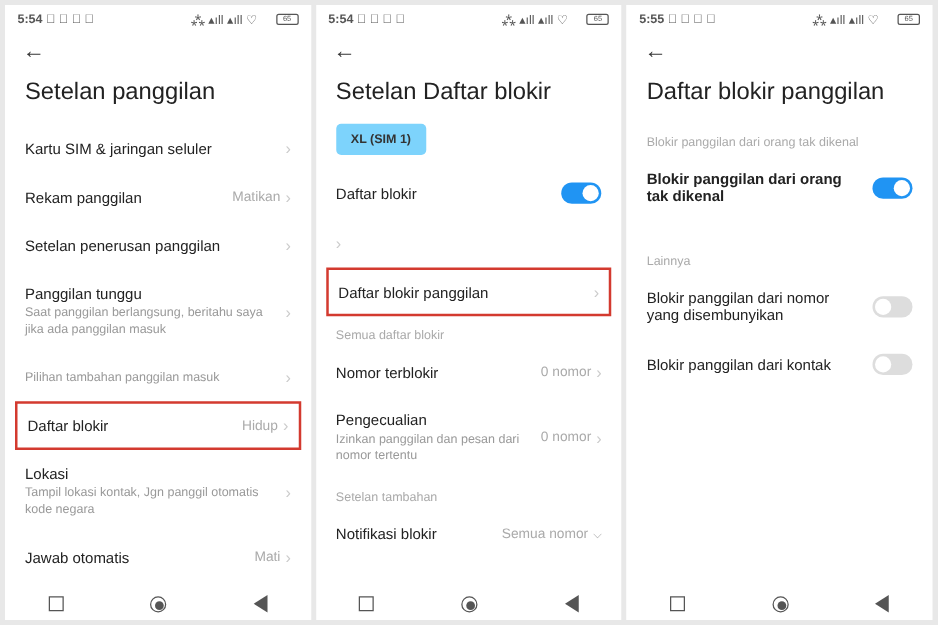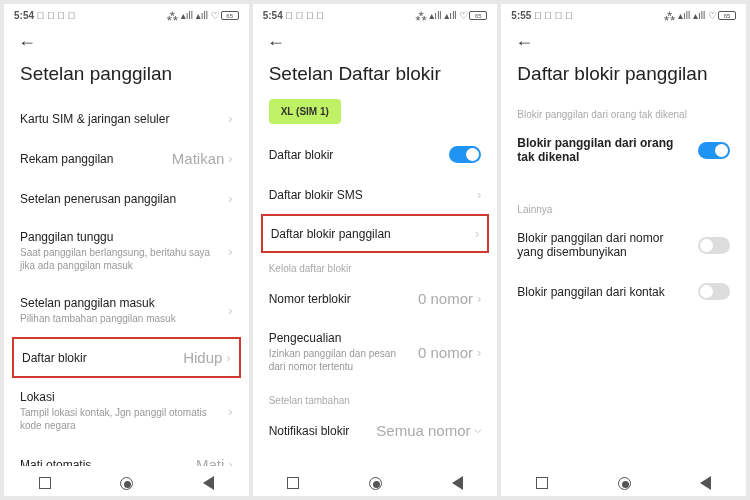--- a/index.html
+++ b/index.html
@@ -23,21 +23,21 @@
     color: #333;
   }
   .status-bar {
     display: flex;
     justify-content: space-between;
     align-items: center;
     padding: 4px 10px 2px;
     font-size: 10px;
     color: #555;
   }
-  .status-bar .right { display:flex; align-items:center; gap:1px;}
+  .status-bar .right { display:flex; align-items:center; gap:15px;}
   .back-row {
     padding: 6px 14px 2px;
   }
   .back-arrow {
     font-size: 18px;
     color: #333;
     cursor: pointer;
   }
   .page-title {
     font-size: 19px;
@@ -63,21 +63,21 @@
     color: #222;
     font-weight: 500;
   }
   .row .sub {
     font-size: 10px;
     color: #999;
     margin-top: 2px;
     line-height: 1.3;
   }
   .row .value {
-    font-size: 15px;
+    font-size: 11px;
     color: #aaa;
     margin-right: 4px;
   }
   .chevron {
     color: #ccc;
     font-size: 13px;
   }
   .highlight {
     border: 2px solid #d33a2f;
     margin: 0 -8px;
@@ -93,21 +93,21 @@
     gap: 6px;
     padding: 0 16px 10px;
   }
   .tab {
     padding: 7px 12px;
     font-size: 10px;
     border-radius: 4px;
     color: #888;
   }
   .tab.active {
-    background: #bef264;
+    background: #7dd3fc;
     color: #333;
     font-weight: 600;
   }
   .toggle {
     width: 32px;
     height: 17px;
     border-radius: 10px;
     position: relative;
   }
   .toggle::after {
@@ -172,42 +172,41 @@
       </div>
     <div class="row">
         <div class="left">
           <div class="label">Panggilan tunggu</div>
           <div class="sub">Saat panggilan berlangsung, beritahu saya jika ada panggilan masuk</div>
         </div>
         <span class="chevron">›</span>
       </div>
     <div class="row">
         <div class="left">
-          <div class="label">Setelan panggilan masuk</div>
           <div class="sub">Pilihan tambahan panggilan masuk</div>
         </div>
         <span class="chevron">›</span>
       </div>
     <div class="row highlight">
         <div class="left">
           <div class="label">Daftar blokir</div>
         </div>
         <span class="value">Hidup</span>
         <span class="chevron">›</span>
       </div>
     <div class="row">
         <div class="left">
           <div class="label">Lokasi</div>
           <div class="sub">Tampil lokasi kontak, Jgn panggil otomatis kode negara</div>
         </div>
         <span class="chevron">›</span>
       </div>
     <div class="row">
         <div class="left">
-          <div class="label">Mati otomatis</div>
+          <div class="label">Jawab otomatis</div>
         </div>
         <span class="value">Mati</span>
         <span class="chevron">›</span>
       </div>
   </div>
   <div class="nav-bar">
     <div class="nav-sq"></div>
     <div class="nav-circ"></div>
     <div class="nav-tri"></div>
   </div>
@@ -227,32 +226,29 @@
     <div class="tab active">XL (SIM 1)</div>
   </div>
   <div class="content">
     <div class="row">
         <div class="left">
           <div class="label">Daftar blokir</div>
         </div>
         <div class="toggle on"></div>
       </div>
     <div class="row">
-        <div class="left">
-          <div class="label">Daftar blokir SMS</div>
-        </div>
         <span class="chevron">›</span>
       </div>
     <div class="row highlight">
         <div class="left">
           <div class="label">Daftar blokir panggilan</div>
         </div>
         <span class="chevron">›</span>
       </div>
-    <div class="section-header">Kelola daftar blokir</div>
+    <div class="section-header">Semua daftar blokir</div>
     <div class="row">
         <div class="left">
           <div class="label">Nomor terblokir</div>
         </div>
         <span class="value">0 nomor</span>
         <span class="chevron">›</span>
       </div>
     <div class="row">
         <div class="left">
           <div class="label">Pengecualian</div>

